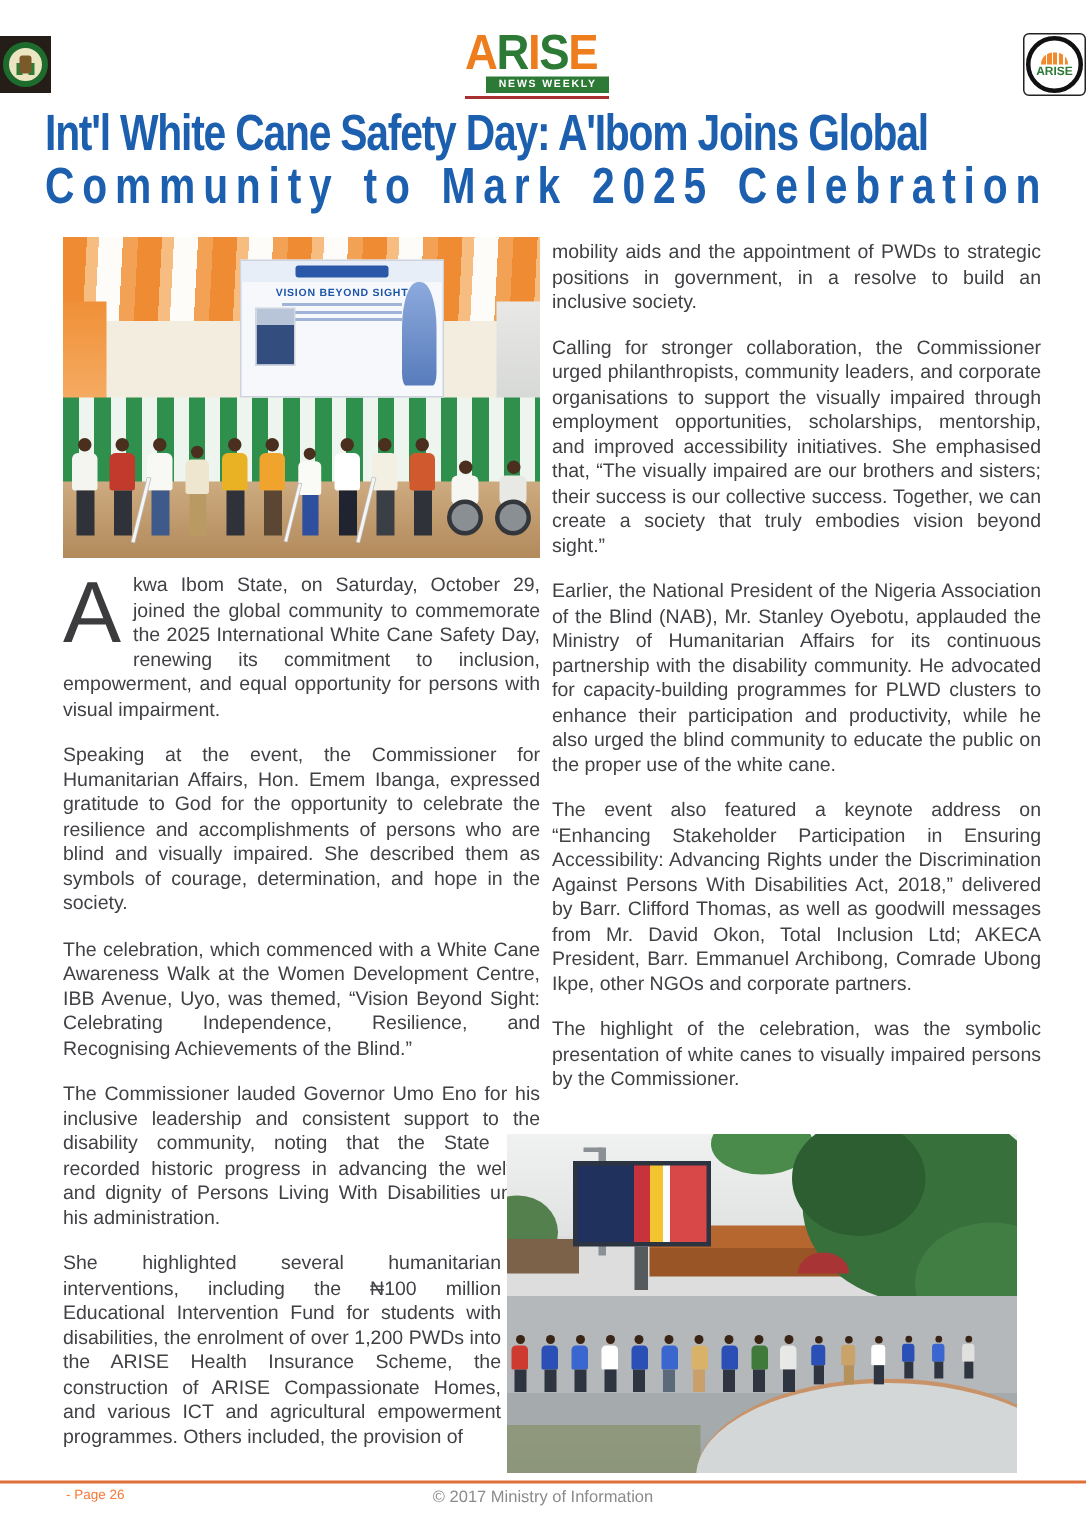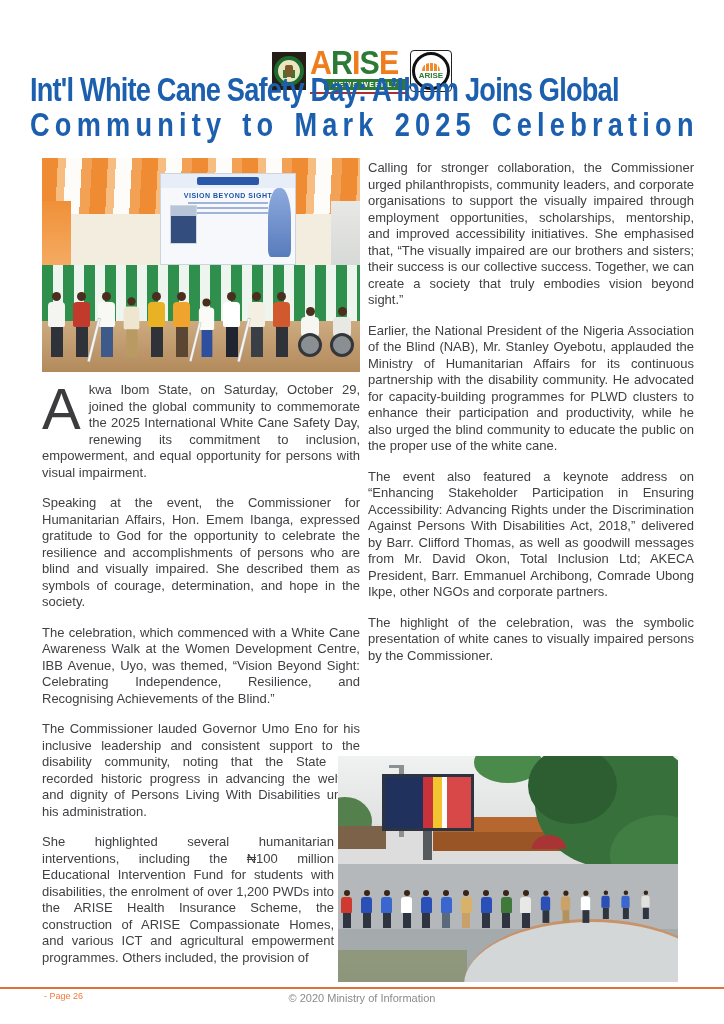--- a/index.html
+++ b/index.html
@@ -5,21 +5,21 @@
   * { box-sizing: border-box; margin: 0; padding: 0; }
   html,body { background:#e9e9e9; }
   .page {
     position: relative; width: 724px; height: 1024px; margin: 0 auto;
     background: #ffffff; overflow: hidden;
     font-family: "Liberation Sans", "DejaVu Sans", sans-serif;
   }
 
   
   .masthead { position:absolute; top:16px; left:0; right:0; height:54px;
-    display:flex; justify-content:center; align-items:center; gap:4px;margin-top:28px; }
+    display:flex; justify-content:space-between; align-items:center; gap:4px; }
   .seal { width:34px; height:38px; background:#241d18; display:flex; align-items:center; justify-content:center; }
   .seal-circle { width:30px; height:30px; border-radius:50%; background:#ece5c2; border:4px solid #1e6b2e; position:relative; }
   .seal-crest { position:absolute; left:7px; top:5px; width:8px; height:12px; background:#7a5a28; border-radius:2px;
     box-shadow: -4px 3px 0 -2px #2e7d35, 4px 3px 0 -2px #2e7d35; }
   .wordmark { position:relative; height:52px; display:flex; flex-direction:column; align-items:flex-end; }
   .arise-letters { font-weight:bold; font-size:33px; line-height:36px; letter-spacing:-1px;
     transform:scaleX(.92); transform-origin:left center; white-space:nowrap; }
   .arise-letters .l1, .arise-letters .l3, .arise-letters .l5 { color:#ee7d1e; }
   .arise-letters .l2, .arise-letters .l4 { color:#2c7a36; }
   .news-band { background:#2c7a36; color:#fff; font-size:7px; font-weight:bold; letter-spacing:1.2px;
@@ -267,20 +267,21 @@
     </figure>
 
     <p class="para"><span class="dropcap">A</span><span>kwa Ibom State, on Saturday, October 29, joined the global community to commemorate the 2025 International White Cane Safety Day, renewing its commitment to inclusion, empowerment, and equal opportunity for persons with visual impairment.</span></p>
     <p class="para">Speaking at the event, the Commissioner for Humanitarian Affairs, Hon. Emem Ibanga, expressed gratitude to God for the opportunity to celebrate the resilience and accomplishments of persons who are blind and visually impaired. She described them as symbols of courage, determination, and hope in the society.</p>
     <p class="para">The celebration, which commenced with a White Cane Awareness Walk at the Women Development Centre, IBB Avenue, Uyo, was themed, “Vision Beyond Sight: Celebrating Independence, Resilience, and Recognising Achievements of the Blind.”</p>
     <p class="para">The Commissioner lauded Governor Umo Eno for his inclusive leadership and consistent support to the disability community, noting that the State has recorded historic progress in advancing the welfare and dignity of Persons Living With Disabilities under his administration.</p>
     <p class="para wrap-narrow">She highlighted several humanitarian interventions, including the ₦100 million Educational Intervention Fund for students with disabilities, the enrolment of over 1,200 PWDs into the ARISE Health Insurance Scheme, the construction of ARISE Compassionate Homes, and various ICT and agricultural empowerment programmes. Others included, the provision of</p>
   </div>
 
   <div class="rightcol">
+    <p class="para">mobility aids and the appointment of PWDs to strategic positions in government, in a resolve to build an inclusive society.</p>
     <p class="para">Calling for stronger collaboration, the Commissioner urged philanthropists, community leaders, and corporate organisations to support the visually impaired through employment opportunities, scholarships, mentorship, and improved accessibility initiatives. She emphasised that, “The visually impaired are our brothers and sisters; their success is our collective success. Together, we can create a society that truly embodies vision beyond sight.”</p>
     <p class="para">Earlier, the National President of the Nigeria Association of the Blind (NAB), Mr. Stanley Oyebotu, applauded the Ministry of Humanitarian Affairs for its continuous partnership with the disability community. He advocated for capacity-building programmes for PLWD clusters to enhance their participation and productivity, while he also urged the blind community to educate the public on the proper use of the white cane.</p>
     <p class="para">The event also featured a keynote address on “Enhancing Stakeholder Participation in Ensuring Accessibility: Advancing Rights under the Discrimination Against Persons With Disabilities Act, 2018,” delivered by Barr. Clifford Thomas, as well as goodwill messages from Mr. David Okon, Total Inclusion Ltd; AKECA President, Barr. Emmanuel Archibong, Comrade Ubong Ikpe, other NGOs and corporate partners.</p>
     <p class="para">The highlight of the celebration, was the symbolic presentation of white canes to visually impaired persons by the Commissioner.</p>
   </div>
 
   <figure class="photo photo-walk">
     <div class="pw-sky"></div>
     <div class="pw-blob pw-t4"></div>
     <div class="pw-blob pw-t5"></div>
@@ -378,15 +379,15 @@
       <div class="wp">
           <div class="head"></div>
           <div class="torso"></div>
           <div class="legs"></div>
         </div>
     </div>
   </figure>
 
   <div class="footer-rule"></div>
   <div class="page-label">- Page 26</div>
-  <div class="copyright">© 2020 Ministry of Information</div>
+  <div class="copyright">© 2017 Ministry of Information</div>
 
 </div>
 
 </body></html>

